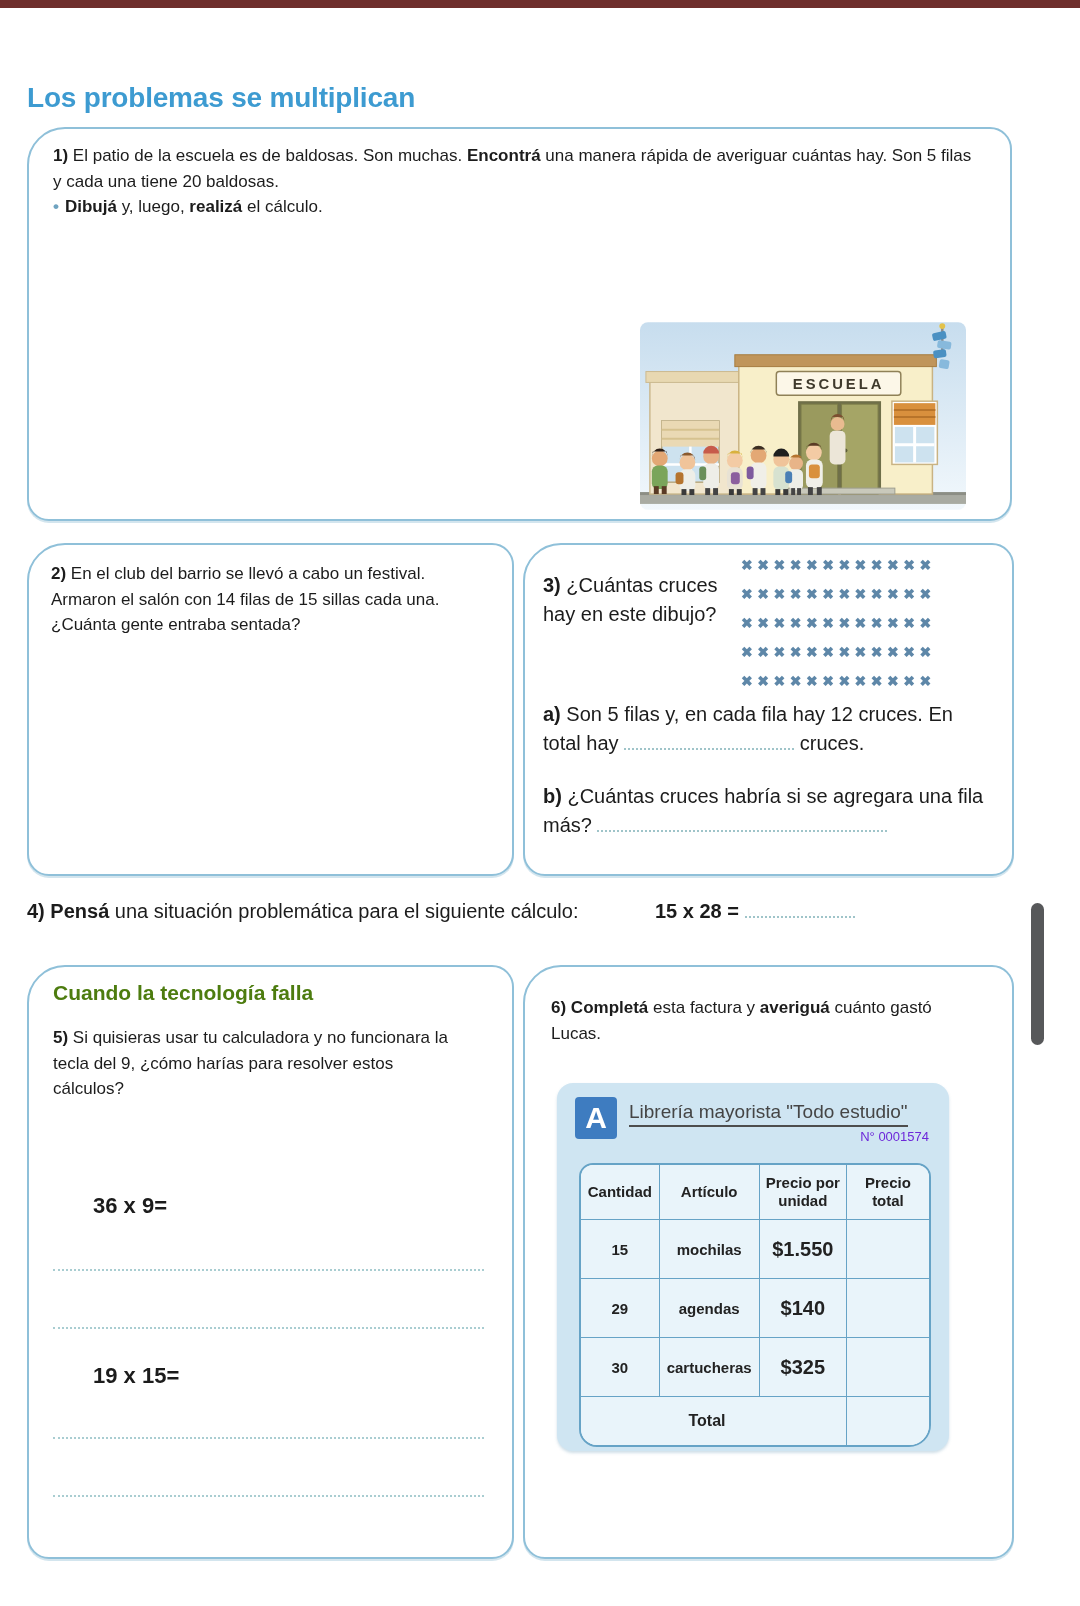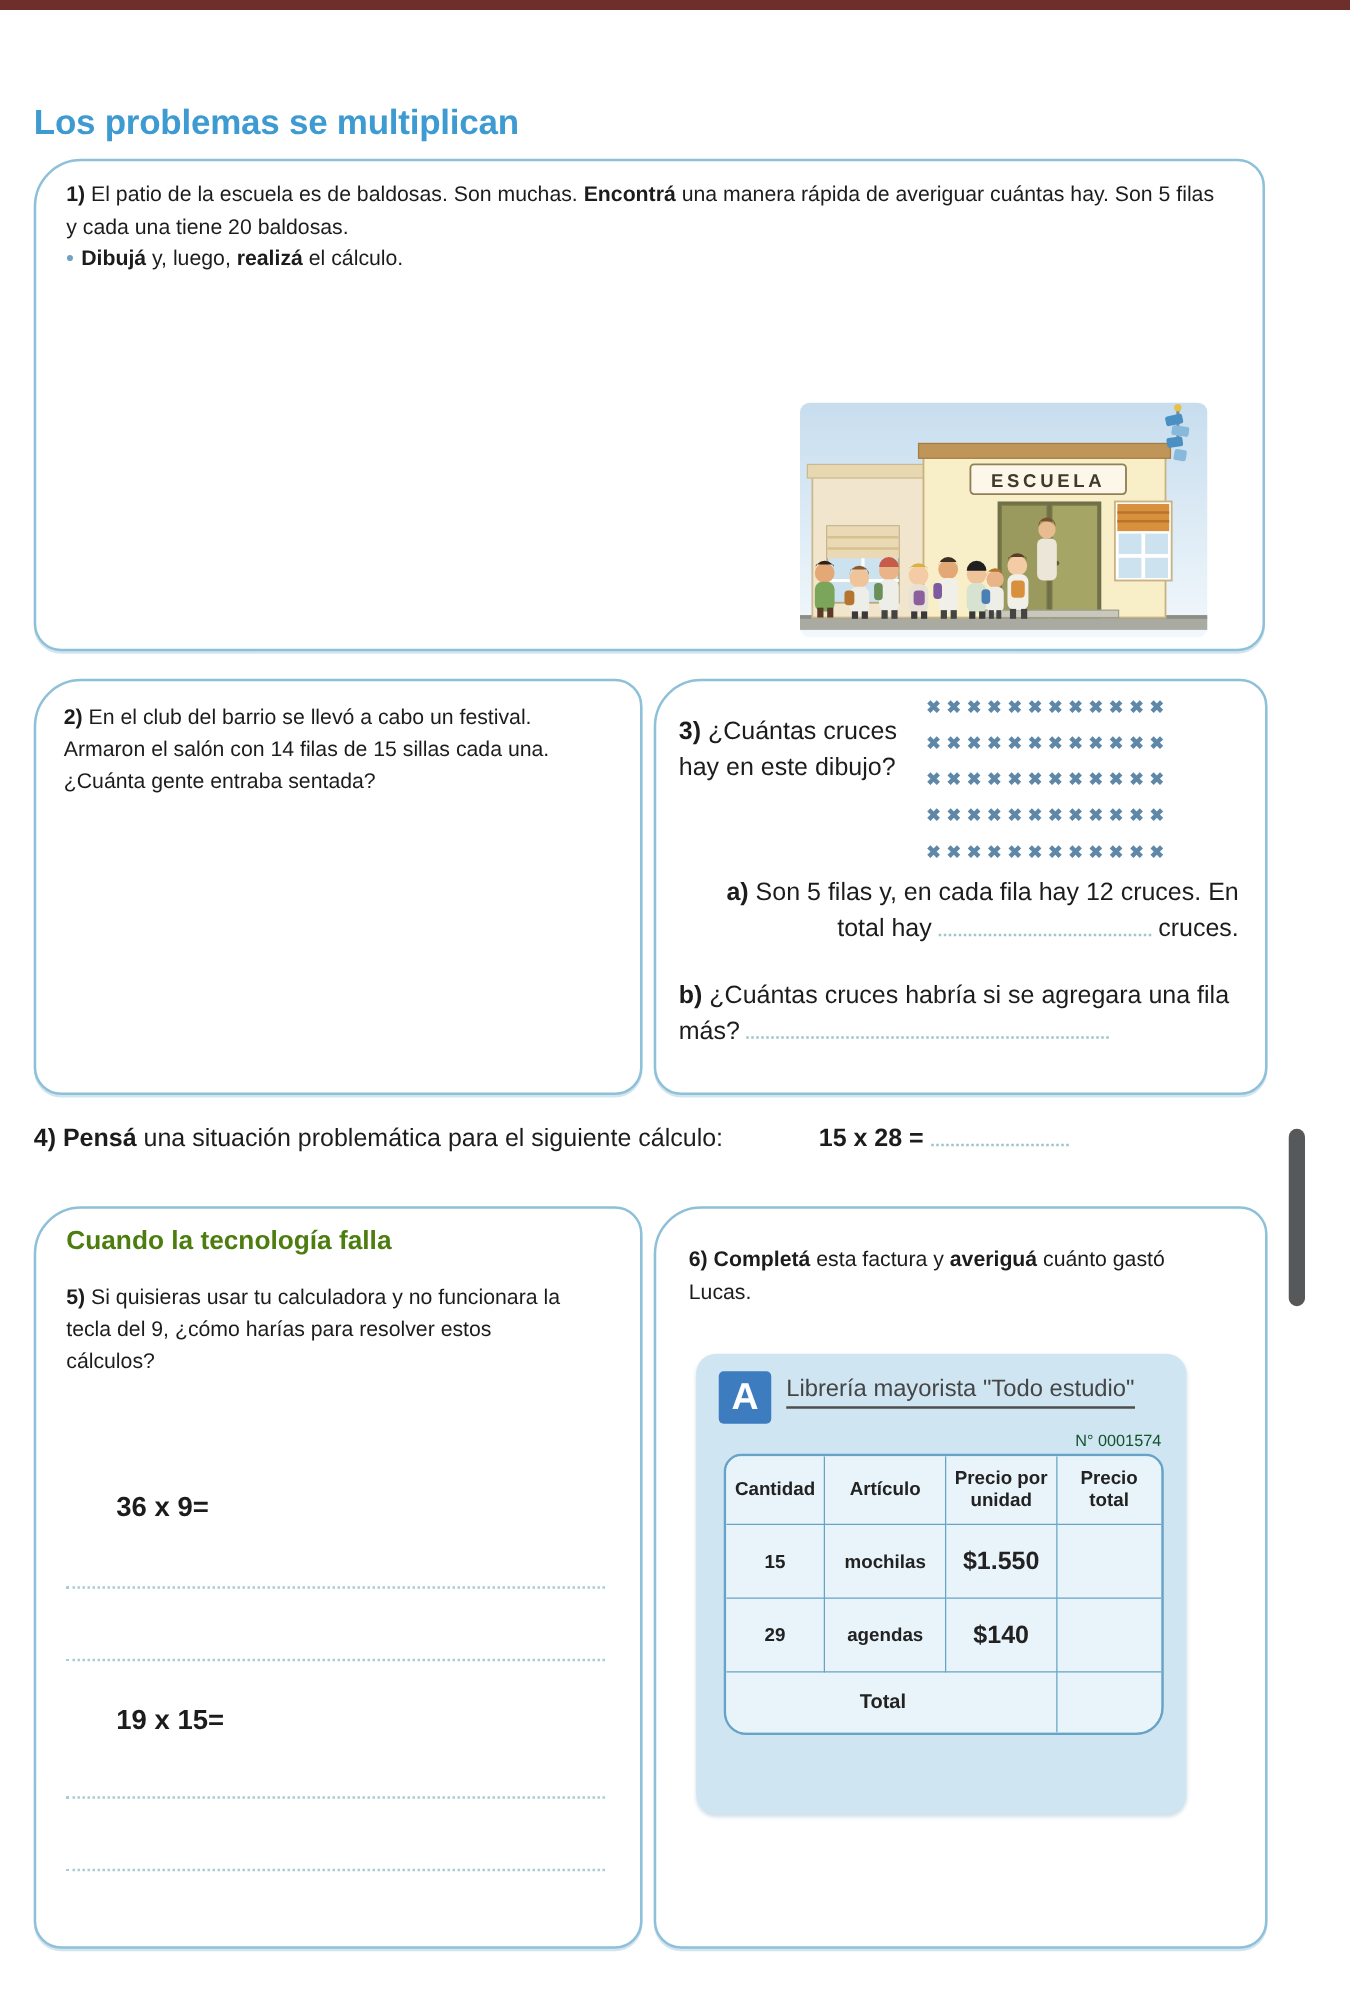--- a/index.html
+++ b/index.html
@@ -27,21 +27,21 @@
   .bullet{color:#6fa3c0;font-weight:bold;margin-right:6px;}
   .school{position:absolute;right:44px;bottom:8px;width:326px;height:190px;}
   .p2body{position:absolute;left:22px;top:16px;width:440px;}
   .q3{position:absolute;left:18px;top:26px;width:196px;font-size:20px;line-height:1.45;}
   .crosses{position:absolute;left:216px;top:6px;width:220px;}
   .xrow{
     font-size:14px;font-weight:bold;color:#5e87a8;letter-spacing:4.5px;
     line-height:29px;white-space:nowrap;
   }
   .subq{position:absolute;left:18px;width:448px;font-size:20px;line-height:1.45;}
-  #q3a{top:155px;text-align:right;}
+  #q3a{top:155px;}
   #q3b{top:237px;}
   .write-line{
     display:inline-block;border-bottom:2px dotted #9fc4c9;height:14px;vertical-align:baseline;
   }
   .p4row{position:absolute;left:27px;top:900px;width:995px;height:32px;font-size:20px;}
   .p4calc{position:absolute;left:628px;top:0;font-weight:bold;}
   .sidetab{position:absolute;left:1031px;top:903px;width:13px;height:142px;background:#57585a;border-radius:7px;}
   .boxhead{position:absolute;left:24px;top:14px;font-size:21px;font-weight:bold;color:#4d7c0f;}
   .p5body{position:absolute;left:24px;top:58px;width:408px;}
   .calc{position:absolute;left:28px;font-size:22px;font-weight:bold;margin-left:36px;}
@@ -55,21 +55,21 @@
     border-radius:16px;box-shadow:0 2px 3px rgba(100,150,180,0.3);
   }
   .a-square{
     position:absolute;left:18px;top:14px;width:42px;height:42px;background:#3e7cc0;
     border-radius:4px;color:#ffffff;font-size:30px;font-weight:bold;text-align:center;line-height:42px;
   }
   .shopname{
     position:absolute;left:72px;top:18px;font-size:19px;color:#454545;
     border-bottom:2px solid #4d4d4d;padding-bottom:2px;white-space:nowrap;
   }
-  .invnum{position:absolute;right:20px;top:62px;font-size:13px;color:#14532d;text-align:center;}
+  .invnum{position:absolute;right:20px;top:46px;font-size:13px;color:#6d28d9;text-align:center;}
   .tablewrap{
     position:absolute;left:22px;top:80px;width:348px;border:2px solid #66a3c6;
     border-radius:14px 14px 22px 18px;overflow:hidden;background:#e9f4fa;
   }
   table.factura{border-collapse:collapse;width:100%;}
   table.factura td,table.factura th{
     border:1.5px solid #66a3c6;text-align:center;vertical-align:middle;
     font-family:"Liberation Sans",sans-serif;color:#222;background:#e9f4fa;
   }
   table.factura th{font-size:15px;font-weight:bold;height:50px;line-height:1.2;padding:2px 2px;}
@@ -288,20 +288,26 @@
             <td class="item">mochilas</td>
             <td class="unit">$1.550</td>
             <td class="tot"></td>
           </tr>
           <tr>
             <td class="qty">29</td>
             <td class="item">agendas</td>
             <td class="unit">$140</td>
             <td class="tot"></td>
           </tr>
+          <tr>
+            <td class="qty">30</td>
+            <td class="item">cartucheras</td>
+            <td class="unit">$325</td>
+            <td class="tot"></td>
+          </tr>
           <tr class="totalrow">
             <td class="totallabel" colspan="3">Total</td>
             <td class="tot"></td>
           </tr>
         </tbody>
           </table>
       </div>
     </div>
   </div>
 </div>

